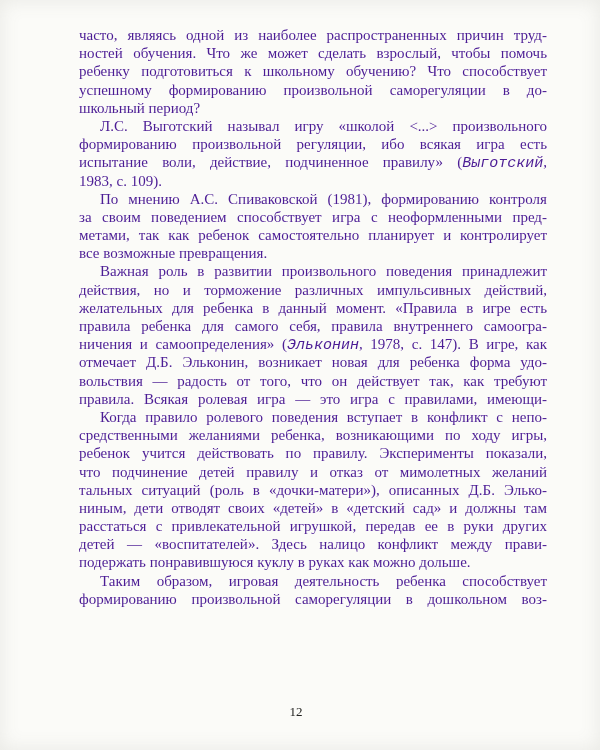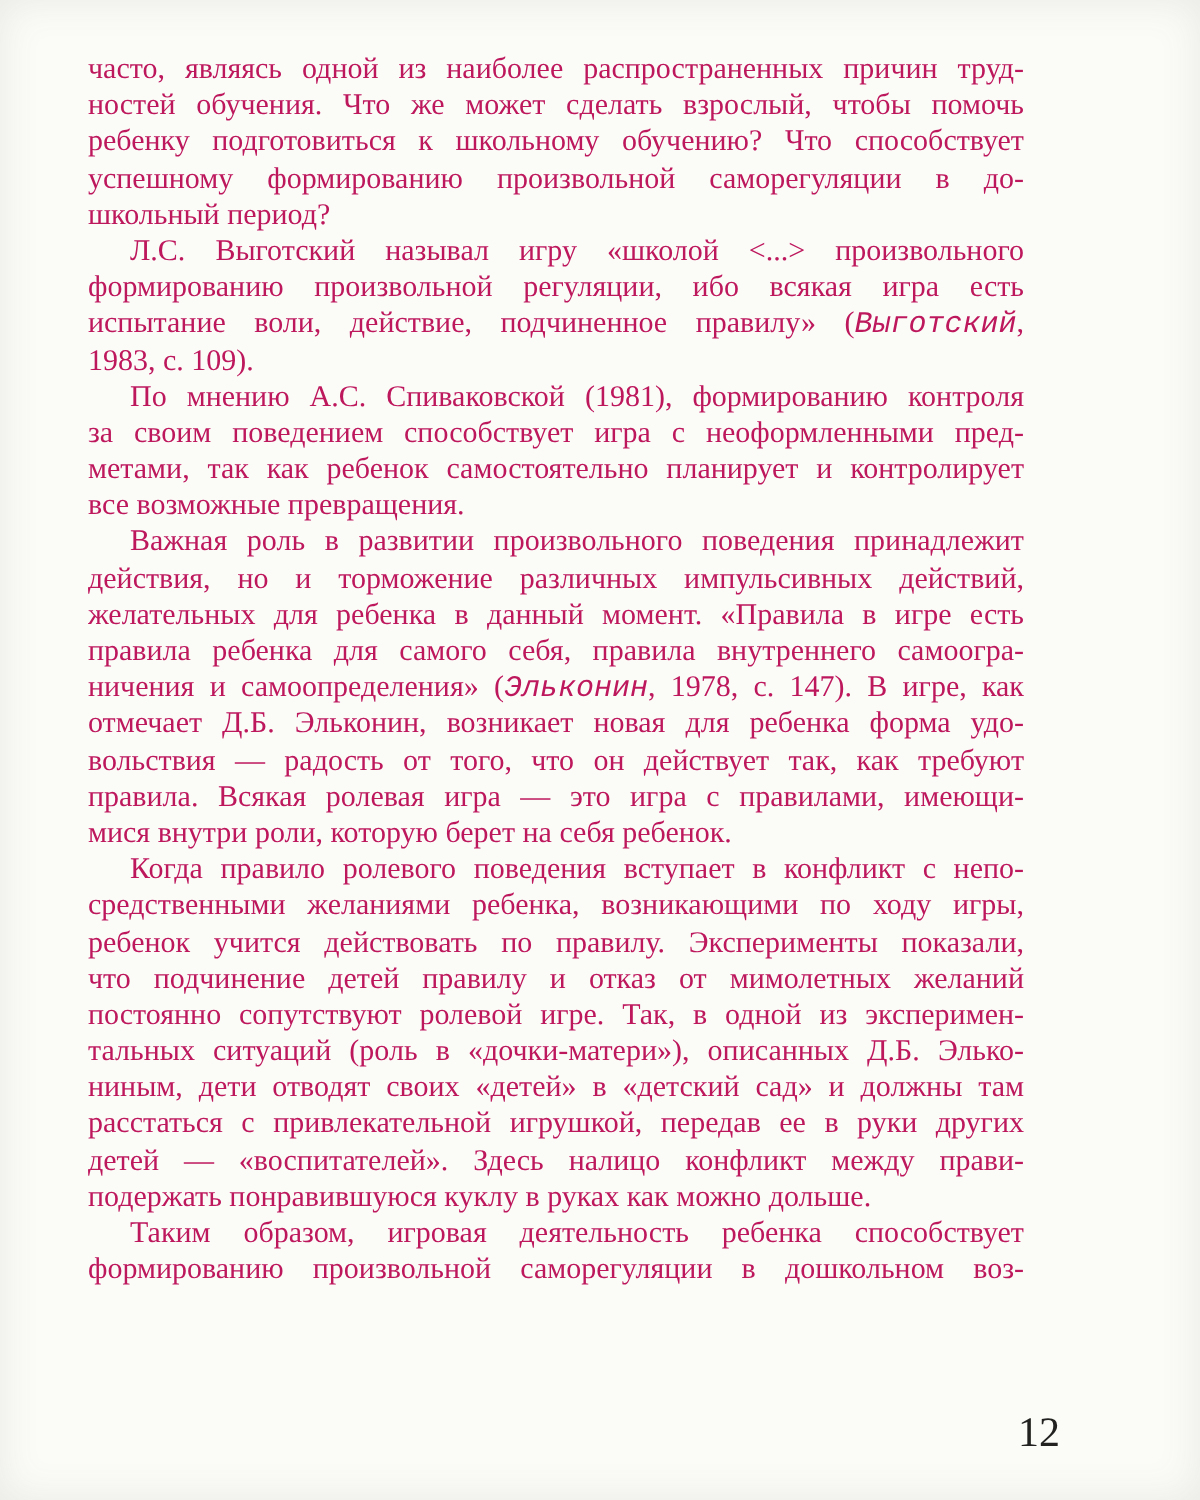--- a/index.html
+++ b/index.html
@@ -15,24 +15,24 @@
     font-family: "Liberation Serif", serif;
   }
   .scan-frame {
     position: absolute;
     inset: 0;
     box-shadow: inset 0 0 20px rgba(100, 98, 90, 0.12);
     pointer-events: none;
   }
   .page-text {
     position: absolute;
-    left: 44px;
+    left: 79px;
     top: 26px;
     width: 468px;
-    color: #be185d;
+    color: #4c1d95;
     font-size: 15px;
     line-height: 18.2px;
   }
   .paragraph {
     margin: 0;
   }
   .line {
     height: 18.2px;
     overflow: hidden;
     text-align: justify;
@@ -47,22 +47,22 @@
   }
   .line i {
     font-style: italic;
     font-family: Liberation Mono, monospace;
   }
   .page-number {
     position: absolute;
     left: 62px;
     top: 704px;
     width: 468px;
-    text-align: right;
-    font-size: 21px;
+    text-align: center;
+    font-size: 13px;
     color: #222220;
   }
 </style>
 </head>
 <body>
 
 <div class="scan-page">
   <div class="scan-frame"></div>
   <div class="page-text" id="page-text">
       <div class="paragraph">
@@ -86,28 +86,26 @@
       </div>
       <div class="paragraph">
         <div class="line indent"><span>Важная роль в развитии произвольного поведения принадлежит</span></div>
         <div class="line"><span>действия, но и торможение различных импульсивных действий,</span></div>
         <div class="line"><span>желательных для ребенка в данный момент. «Правила в игре есть</span></div>
         <div class="line"><span>правила ребенка для самого себя, правила внутреннего самоогра-</span></div>
         <div class="line"><span>ничения и самоопределения» (</span><i>Эльконин</i><span>, 1978, с. 147). В игре, как</span></div>
         <div class="line"><span>отмечает Д.Б. Эльконин, возникает новая для ребенка форма удо-</span></div>
         <div class="line"><span>вольствия — радость от того, что он действует так, как требуют</span></div>
         <div class="line"><span>правила. Всякая ролевая игра — это игра с правилами, имеющи-</span></div>
-        <div class="line short"><span>мися внутри роли, которую берет на себя ребенок.</span></div>
       </div>
       <div class="paragraph">
         <div class="line indent"><span>Когда правило ролевого поведения вступает в конфликт с непо-</span></div>
         <div class="line"><span>средственными желаниями ребенка, возникающими по ходу игры,</span></div>
         <div class="line"><span>ребенок учится действовать по правилу. Эксперименты показали,</span></div>
         <div class="line"><span>что подчинение детей правилу и отказ от мимолетных желаний</span></div>
-        <div class="line"><span>постоянно сопутствуют ролевой игре. Так, в одной из эксперимен-</span></div>
         <div class="line"><span>тальных ситуаций (роль в «дочки-матери»), описанных Д.Б. Элько-</span></div>
         <div class="line"><span>ниным, дети отводят своих «детей» в «детский сад» и должны там</span></div>
         <div class="line"><span>расстаться с привлекательной игрушкой, передав ее в руки других</span></div>
         <div class="line"><span>детей — «воспитателей». Здесь налицо конфликт между прави-</span></div>
         <div class="line short"><span>подержать понравившуюся куклу в руках как можно дольше.</span></div>
       </div>
       <div class="paragraph">
         <div class="line indent"><span>Таким образом, игровая деятельность ребенка способствует</span></div>
         <div class="line"><span>формированию произвольной саморегуляции в дошкольном воз-</span></div>
       </div>

